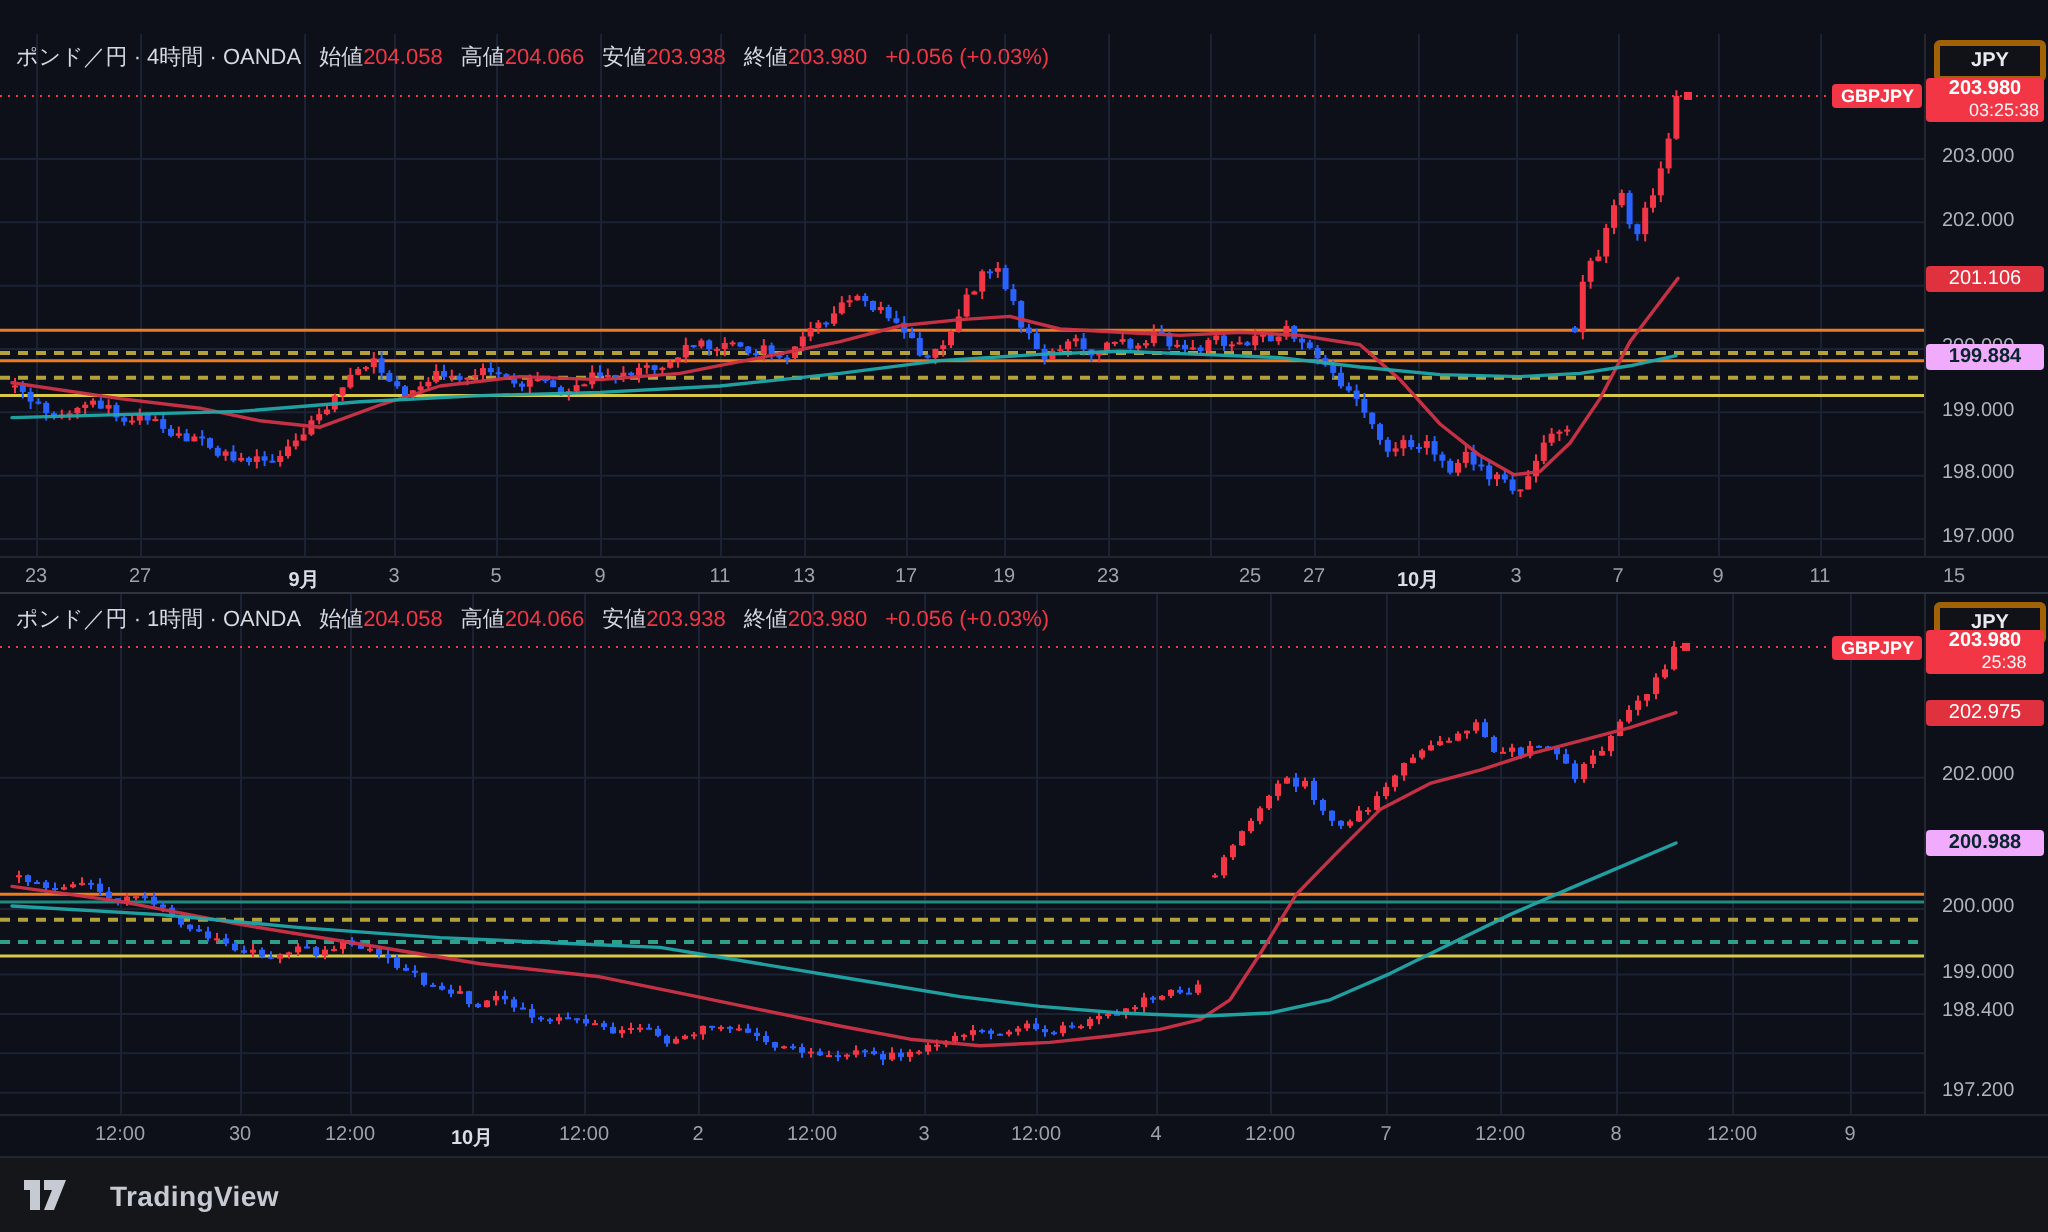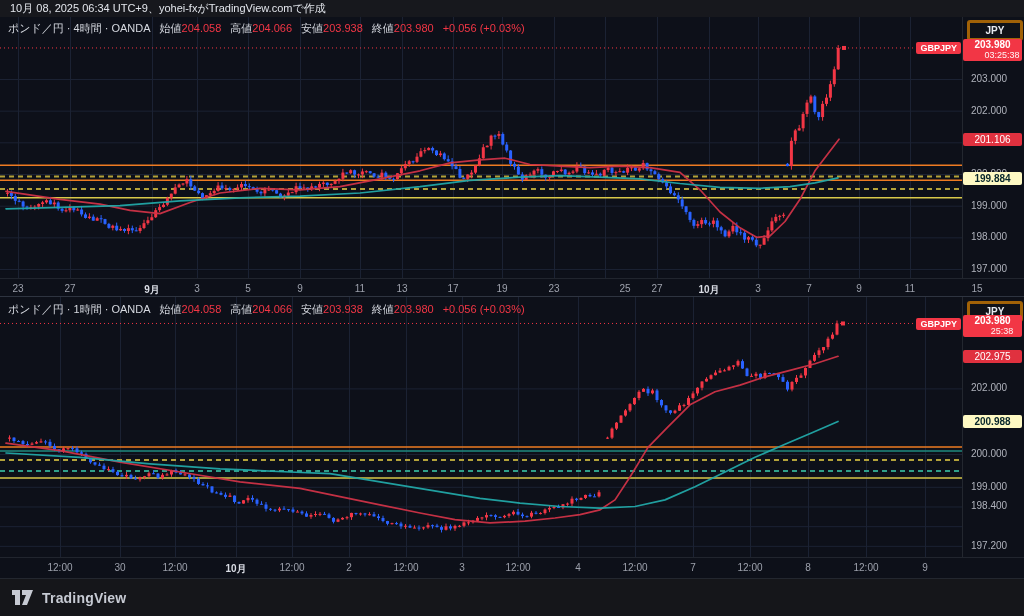--- a/index.html
+++ b/index.html
@@ -20,32 +20,31 @@
   .yaxis{position:absolute;left:962px;top:17px;width:62px;height:561px;background:#0d1019;border-left:1px solid #23272f;z-index:3;}
   .ylab{position:absolute;left:8px;font-size:10px;color:#b0b3bc;text-align:right;}
   .tag{position:absolute;right:63px;background:#f23645;color:#fff;font-size:9px;font-weight:700;
        padding:1px 4px;border-radius:2px;z-index:6;}
   .pbadge{position:absolute;left:963px;width:59px;background:#f23645;color:#fff;text-align:center;
           font-size:10px;font-weight:700;border-radius:2px;padding:1px 0;line-height:10px;z-index:6;}
   .pbadge .cd{font-size:9px;font-weight:400;opacity:.95;padding-left:19px;}
   .mabadge{position:absolute;left:963px;width:59px;height:13px;line-height:13px;font-size:10px;
            text-align:center;color:#fff;border-radius:2px;z-index:6;}
   .mabadge.red{background:#e0313f;}
-  .mabadge.cyan{background:#fef9c3;color:#07262b;font-weight:700;}
+  .mabadge.cyan{background:#f0abfc;color:#07262b;font-weight:700;}
   .sep{position:absolute;left:0;width:1024px;height:1px;background:#2e3440;z-index:5;}
   .footer{position:absolute;top:578px;left:0;width:1024px;height:38px;background:#15161a;
-          border-top:1px solid #23272f;display:flex;align-items:center;padding-left:12px;box-sizing:border-box;gap:9px;z-index:7;}
+          border-top:1px solid #23272f;display:flex;align-items:center;padding-left:12px;box-sizing:border-box;gap:22px;z-index:7;}
   .brand{font-size:14px;font-weight:700;color:#c6cad3;letter-spacing:.2px;}
 </style>
 </head>
 <body>
 
 <div class="stage">
 
-  <div class="top-note">10月 08, 2025 06:34 UTC+9、yohei-fxがTradingView.comで作成</div>
 
   <svg class="plot" id="plot0" style="top:17px" width="962" height="261">
       <g>
         <line x1="0" x2="962" y1="62.5" y2="62.5" stroke="#1b2233" stroke-width="1"></line>
         <line x1="0" x2="962" y1="94.17" y2="94.17" stroke="#1b2233" stroke-width="1"></line>
         <line x1="0" x2="962" y1="125.84" y2="125.84" stroke="#1b2233" stroke-width="1"></line>
         <line x1="0" x2="962" y1="157.51" y2="157.51" stroke="#1b2233" stroke-width="1"></line>
         <line x1="0" x2="962" y1="189.18" y2="189.18" stroke="#1b2233" stroke-width="1"></line>
         <line x1="0" x2="962" y1="220.85000000000002" y2="220.85000000000002" stroke="#1b2233" stroke-width="1"></line>
         <line x1="0" x2="962" y1="252.52" y2="252.52" stroke="#1b2233" stroke-width="1"></line>

